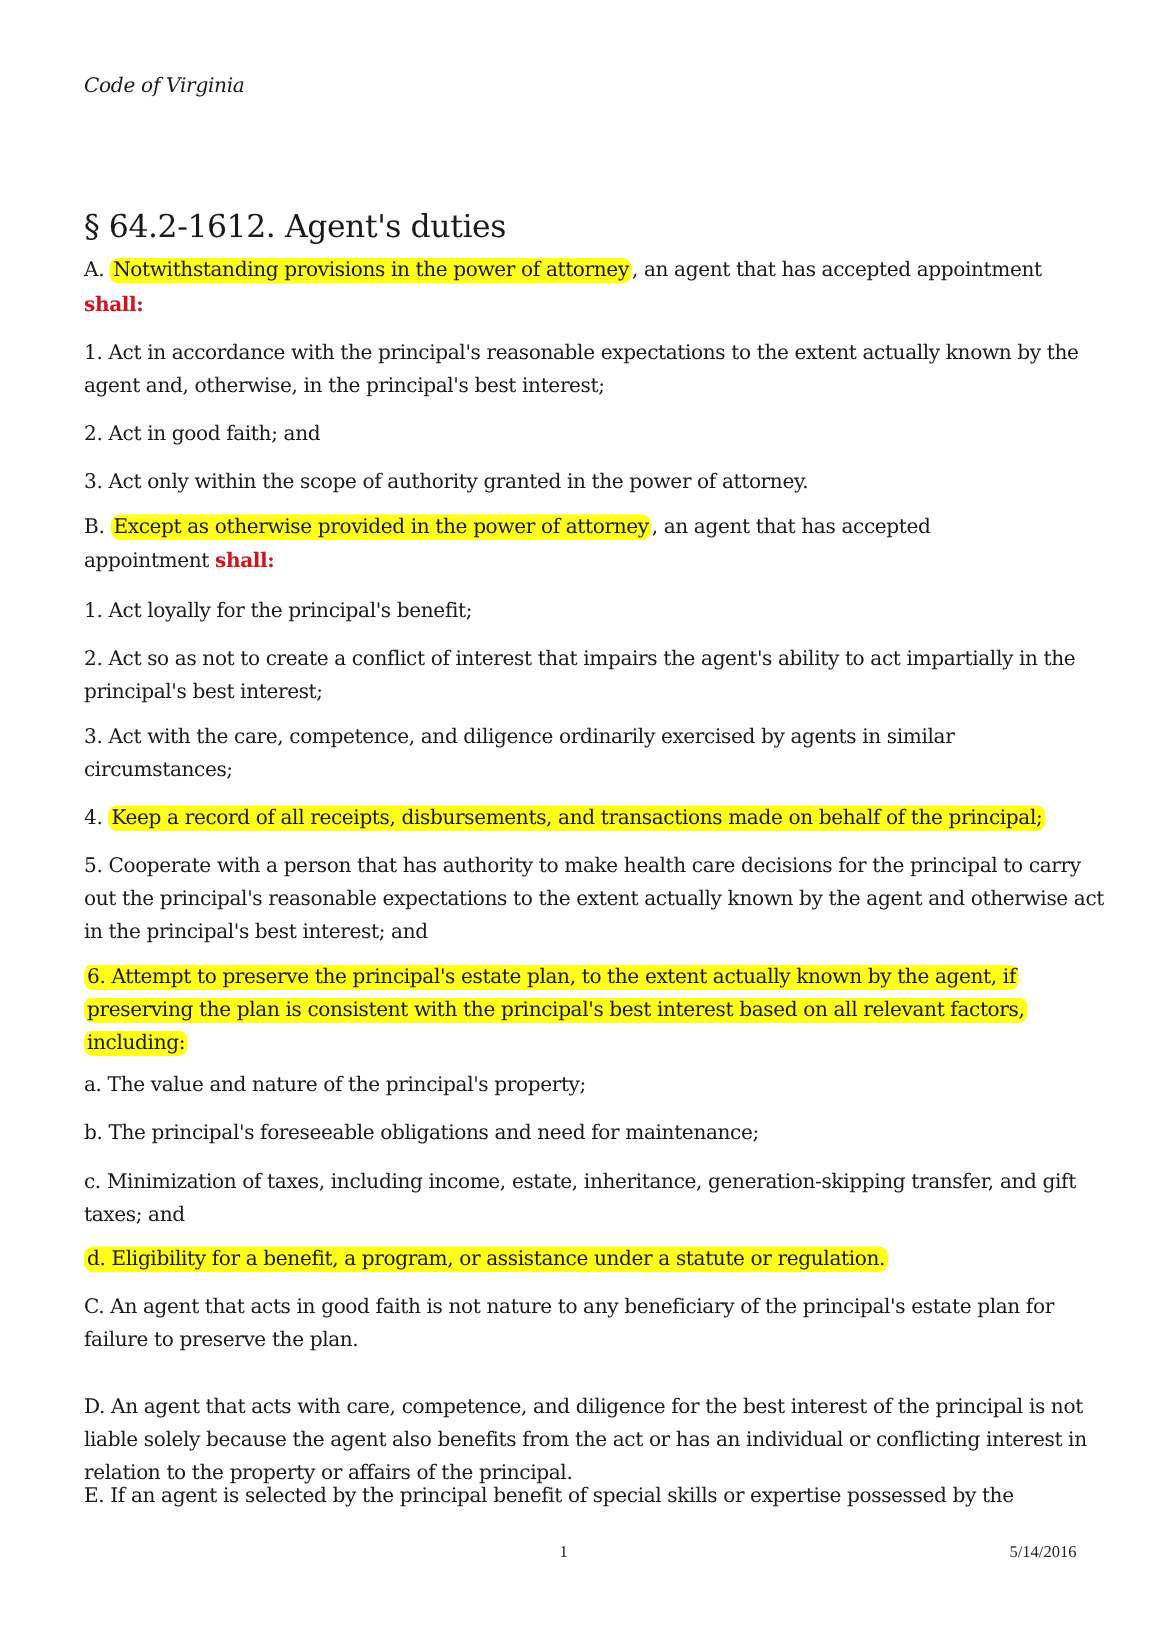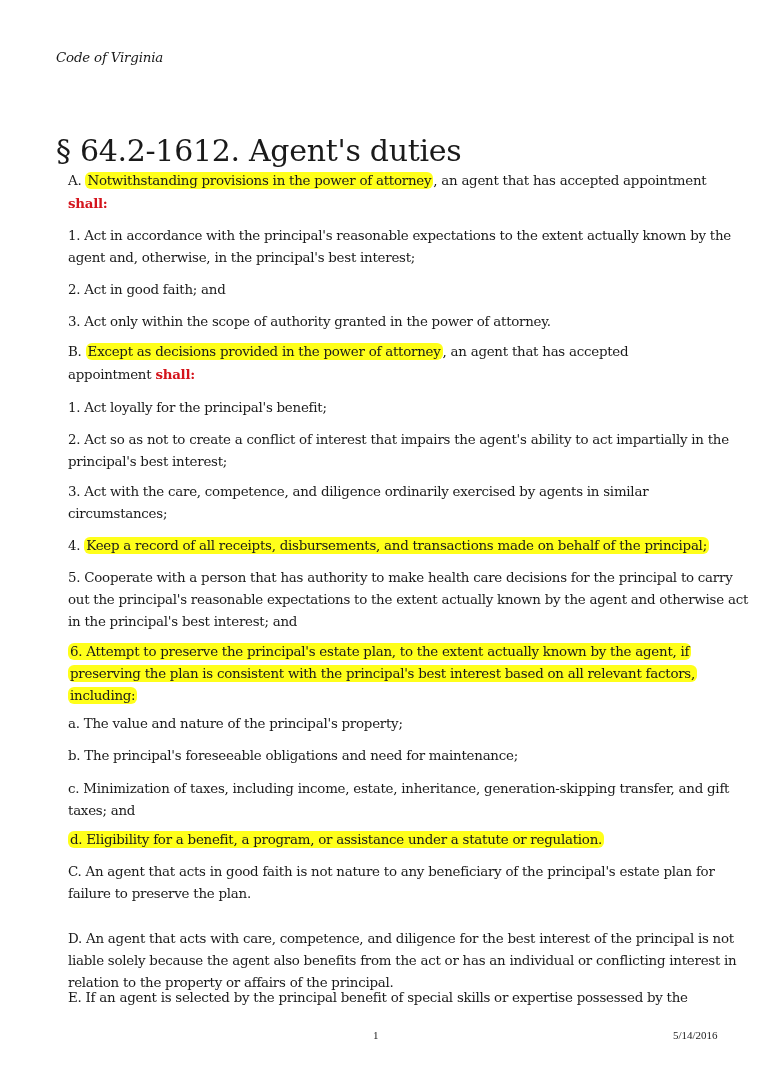--- a/index.html
+++ b/index.html
@@ -3,43 +3,43 @@
   <meta charset="utf-8">
   <style>
     html, body { margin: 0; padding: 0; background: #ffffff; }
     body {
       width: 768px; height: 1087px; overflow: hidden; position: relative;
       font-family: "DejaVu Serif", "Liberation Serif", serif;
       color: #1a1a1a;
     }
     .page { position: absolute; left: 56px; top: 0; width: 680px; }
     .header { position: absolute; top: 47px; left: 0; font-size: 13.4px; line-height: 21px; letter-spacing: -0.2px; font-style: italic; }
-    .title { position: absolute; top: 136px; left: 0; font-size: 30px; line-height: 30px; letter-spacing: -0.3px; }
-    .p { position: absolute; left: 0; width: 680px; font-size: 13.4px; line-height: 22px; letter-spacing: -0.25px; margin-left: 12px; }
+    .title { position: absolute; top: 136px; left: 0; font-size: 21px; line-height: 30px; letter-spacing: -0.3px; }
+    .p { position: absolute; left: 0; width: 680px; font-size: 13.4px; line-height: 22px; letter-spacing: -0.25px; }
     .hl { background: #ffff1a; border-radius: 6px; padding: 1px 2px; box-decoration-break: clone; -webkit-box-decoration-break: clone; }
     .shall { color: #d4141c; font-weight: bold; }
     .footer { position: absolute; top: 1029px; font-family: "Liberation Serif", serif; font-size: 11px; color: #222; }
   </style>
 </head>
 <body>
 
 <div class="page">
   <div class="header">
     <div>Code of Virginia</div>
   </div>
 
   <div class="title">§ 64.2-1612. Agent's duties</div>
 
   <div class="p" style="top:170px"><span>A. </span><span class="hl">Notwithstanding provisions in the power of attorney</span><span>, an agent that has accepted appointment </span><span class="shall">shall:</span></div>
 
   <div class="p" style="top:225px">1. Act in accordance with the principal's reasonable expectations to the extent actually known by the agent and, otherwise, in the principal's best interest;</div>
   <div class="p" style="top:279px">2. Act in good faith; and</div>
   <div class="p" style="top:311px">3. Act only within the scope of authority granted in the power of attorney.</div>
 
-  <div class="p" style="top:341px; width:600px"><span>B. </span><span class="hl">Except as decisions provided in the power of attorney</span><span>, an agent that has accepted appointment </span><span class="shall">shall:</span></div>
+  <div class="p" style="top:341px; width:600px"><span>B. </span><span class="hl">Except as otherwise provided in the power of attorney</span><span>, an agent that has accepted appointment </span><span class="shall">shall:</span></div>
 
   <div class="p" style="top:397px">1. Act loyally for the principal's benefit;</div>
   <div class="p" style="top:429px">2. Act so as not to create a conflict of interest that impairs the agent's ability to act impartially in the principal's best interest;</div>
   <div class="p" style="top:481px">3. Act with the care, competence, and diligence ordinarily exercised by agents in similar circumstances;</div>
 
   <div class="p" style="top:535px"><span>4. </span><span class="hl">Keep a record of all receipts, disbursements, and transactions made on behalf of the principal;</span></div>
 
   <div class="p" style="top:567px">5. Cooperate with a person that has authority to make health care decisions for the principal to carry out the principal's reasonable expectations to the extent actually known by the agent and otherwise act in the principal's best interest; and</div>
 
   <div class="p" style="top:641px"><span class="hl">6. Attempt to preserve the principal's estate plan, to the extent actually known by the agent, if preserving the plan is consistent with the principal's best interest based on all relevant factors, including:</span></div>

